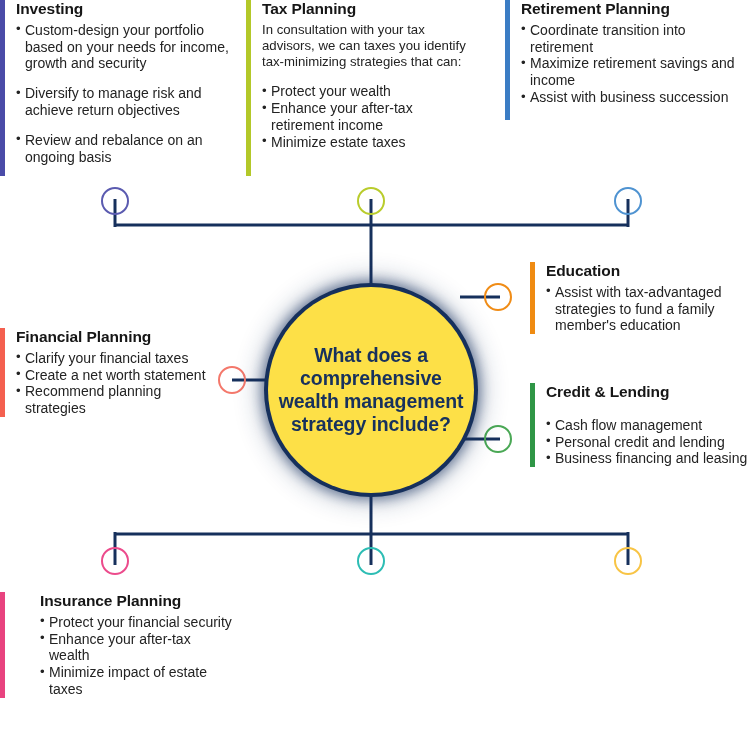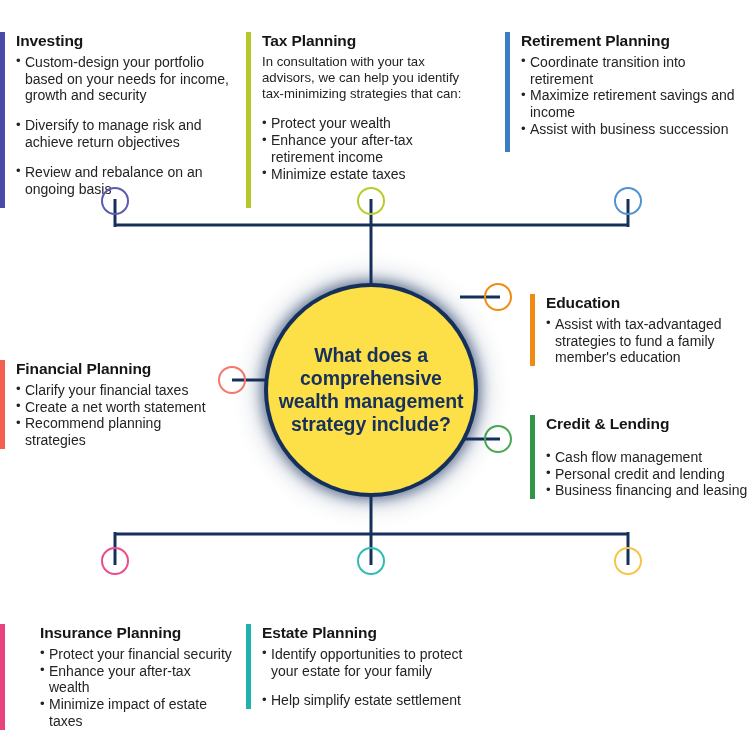--- a/index.html
+++ b/index.html
@@ -68,21 +68,20 @@
   }
 
   
   .panel {
     position: absolute;
     box-sizing: border-box;
   }
   .panel.bar-left {
     border-left: 5px solid #0c4a6e;
     padding-left: 11px;
-    margin-top: 32px;
   }
   .panel h3 {
     margin: 0 0 4px 0;
     font-size: 15.5px;
     font-weight: bold;
     color: #161616;
     letter-spacing: -0.1px;
     line-height: 1.15;
   }
   .panel p.intro {
@@ -166,21 +165,21 @@
     <h3>Investing</h3>
     <ul>
       <li>Custom-design your portfolio based on your needs for income, growth and security</li>
       <li class="spaced">Diversify to manage risk and achieve return objectives</li>
       <li class="spaced">Review and rebalance on an ongoing basis</li>
     </ul>
   </div>
 
   <div class="panel bar-left" style="left: 246px; top: 0px; width: 224px; height: 176px; border-left-color: rgb(179, 200, 41);">
     <h3>Tax Planning</h3>
-    <p class="intro">In consultation with your tax advisors, we can help you identify tax-minimizing strategies that can:</p>
+    <p class="intro">In consultation with your tax advisors, we can taxes you identify tax-minimizing strategies that can:</p>
     <div class="gap"></div>
     <ul>
       <li>Protect your wealth</li>
       <li>Enhance your after-tax retirement income</li>
       <li>Minimize estate taxes</li>
     </ul>
   </div>
 
   <div class="panel bar-left" style="left: 505px; top: 0px; width: 240px; height: 120px; border-left-color: rgb(59, 124, 196);">
     <h3>Retirement Planning</h3>
@@ -219,22 +218,15 @@
 
   <div class="panel bar-left" style="left: 0px; top: 592px; width: 232px; border-left-color: rgb(232, 67, 127); padding-left: 35px;">
     <h3>Insurance Planning</h3>
     <ul>
       <li>Protect your financial security</li>
       <li>Enhance your after-tax wealth</li>
       <li>Minimize impact of estate taxes</li>
     </ul>
   </div>
 
-  <div class="panel bar-left" style="left: 246px; top: 592px; width: 228px; border-left-color: rgb(31, 179, 172);">
-    <h3>Estate Planning</h3>
-    <ul>
-      <li>Identify opportunities to protect your estate for your family</li>
-      <li class="spaced">Help simplify estate settlement</li>
-    </ul>
-  </div>
 
 
 </div>
 
 </body></html>

